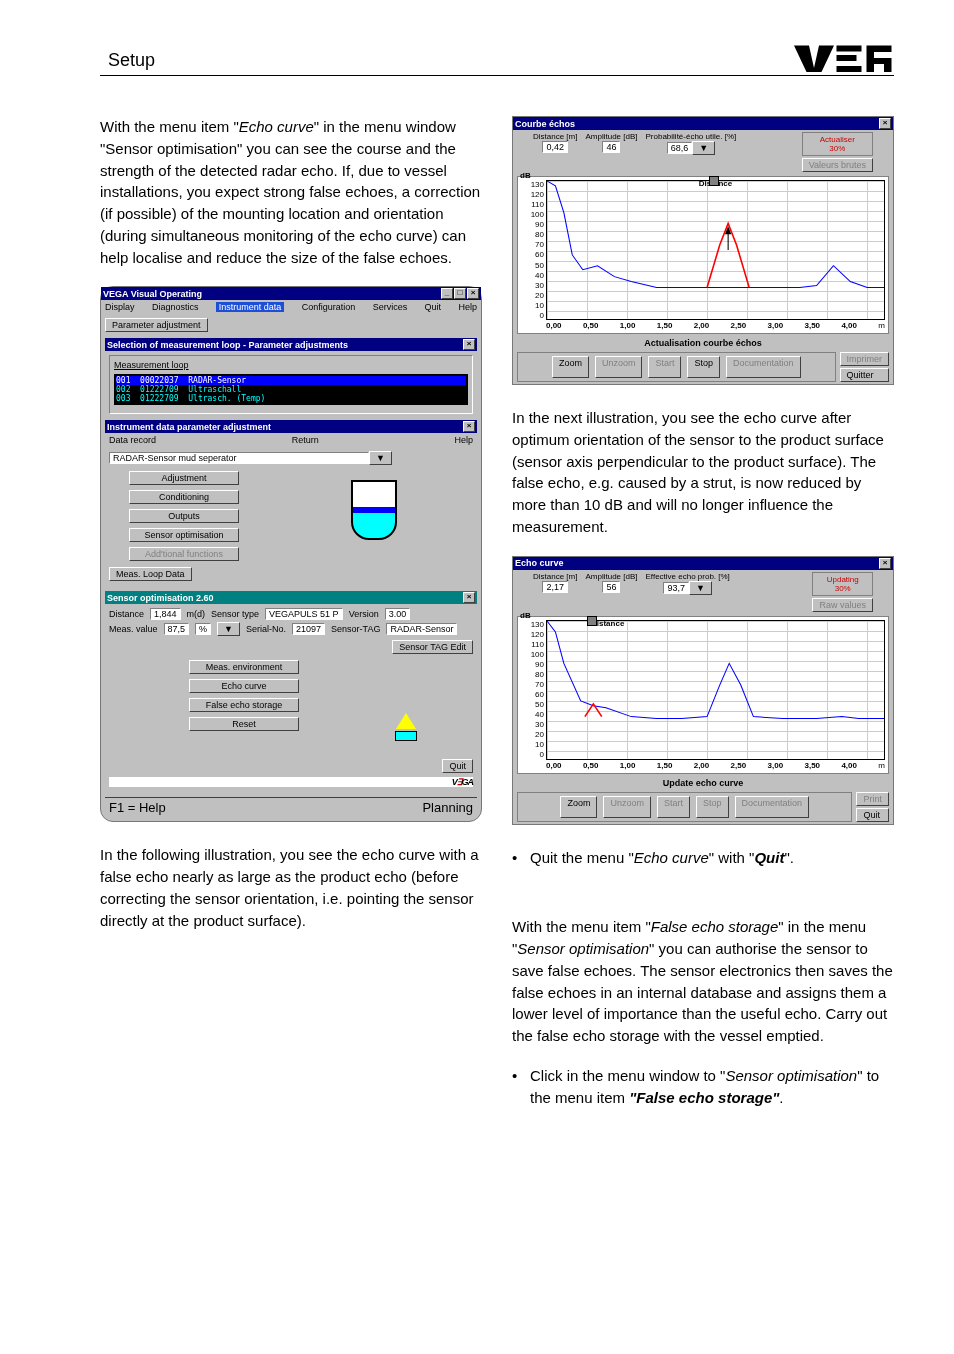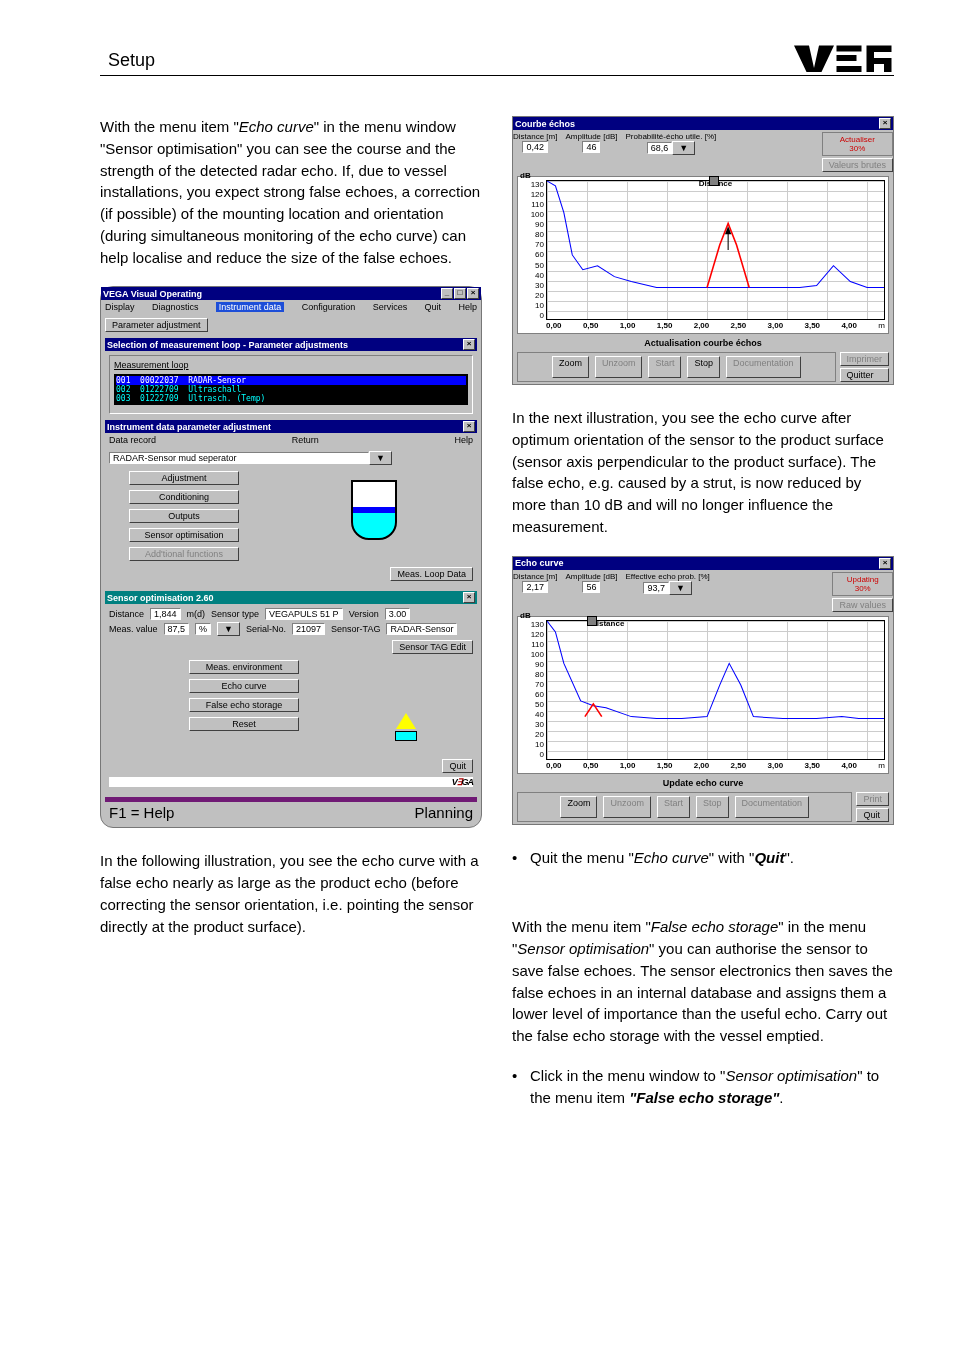--- a/index.html
+++ b/index.html
@@ -131,21 +131,21 @@
       repeating-linear-gradient(to right, #ccc 0, #ccc 1px, transparent 1px, transparent 40px),
       repeating-linear-gradient(to bottom, #ccc 0, #ccc 1px, transparent 1px, transparent 10px);
   }
   .chart-box .ylabels { position: absolute; left: 4px; top: 3px; height: 140px; width: 22px; display:flex; flex-direction:column; justify-content:space-between; text-align:right; }
   .chart-box .xlabels { display:flex; justify-content:space-between; font-weight:bold; margin-top:1px; }
   .chart-box .db { position:absolute; left:2px; top:-6px; font-weight:bold; }
   .chart-box .distlbl { position:absolute; top:-2px; left:50%; transform:translateX(-50%); font-weight:bold; }
   .chart-box .dslider { position:absolute; top:-5px; width:10px; height:10px; background:#808080; border:1px solid #000; }
   .chart-box svg.curve { position:absolute; inset:0; width:100%; height:100%; }
 
-  .echo-header { display:flex; align-items:flex-start; padding:2px 0; gap:8px; }
+  .echo-header { display:flex; align-items:flex-start; padding:2px 20px; gap:8px; }
   .echo-header .col1 { text-align:center; }
   .echo-header .lbl { font-size:8px; }
   .echo-header .updbox { border:1px solid #808080; padding:2px 6px; font-size:8px; color:#c00; text-align:center; }
   .echo-btnrow { display:flex; justify-content:center; gap:6px; padding:3px; flex-wrap:wrap; }
   .echo-caption { text-align:center; font-weight:bold; font-size:9px; padding:2px; }
 
   
   .shot.big .inner { padding: 4px; }
   .subwin { margin: 6px 0; }
   .subwin .titlebar { font-size: 9px; }
@@ -251,21 +251,21 @@
             <div style="padding:4px;">
               <span class="field95" style="width:260px;">RADAR-Sensor    mud seperator</span><span class="btn95">▼</span>
               <div class="btncol">
                 <span class="btn95">Adjustment</span>
                 <span class="btn95">Conditioning</span>
                 <span class="btn95">Outputs</span>
                 <span class="btn95">Sensor optimisation</span>
                 <span class="btn95 dis">Add'tional functions</span>
               </div>
               <div class="vesselicon" style="top:60px;"></div>
-              <div style="text-align:right;"><span class="btn95">Meas. Loop Data</span></div>
+              <div style=""><span class="btn95">Meas. Loop Data</span></div>
             </div>
           </div>
           
           <div class="subwin" style="position:relative;">
             <div class="titlebar" style="background:#008080;">
                 <span>Sensor optimisation  2.60</span>
                 <span class="winbtns">
                   <span class="winbtn">×</span>
                 </span>
               </div>
@@ -297,21 +297,21 @@
                 <span class="btn95">Reset</span>
               </div>
               <div style="position:absolute; right:60px; bottom:50px;">
                 <div style="width:0;height:0;border-left:10px solid transparent;border-right:10px solid transparent;border-bottom:16px solid #ff0;margin:auto;"></div>
                 <div style="width:22px;height:10px;background:#0ff;border:1px solid #000;margin-top:2px;"></div>
               </div>
               <div style="text-align:right; margin-top:28px;"><span class="btn95">Quit</span></div>
               <div style="text-align:right; margin-top:4px;" class="vegalogo-sm">V<span class="slash">∃</span>GA</div>
             </div>
           </div>
-          <div style="display:flex; justify-content:space-between; border-top:5px solid #701a75; padding:2px 4px; font-size:15px;">
+          <div style="display:flex; justify-content:space-between; border-top:1px solid #701a75; padding:2px 4px; font-size:13px;">
             <span>F1 = Help</span>
             <span>Planning</span>
           </div>
         </div>
       </div>
 
       <p class="body-text">In the following illustration, you see the echo curve with a false echo nearly as large as the product echo (before correcting the sensor orientation, i.e. pointing the sensor directly at the product surface).</p>
     </div>
 
     <div class="col">

